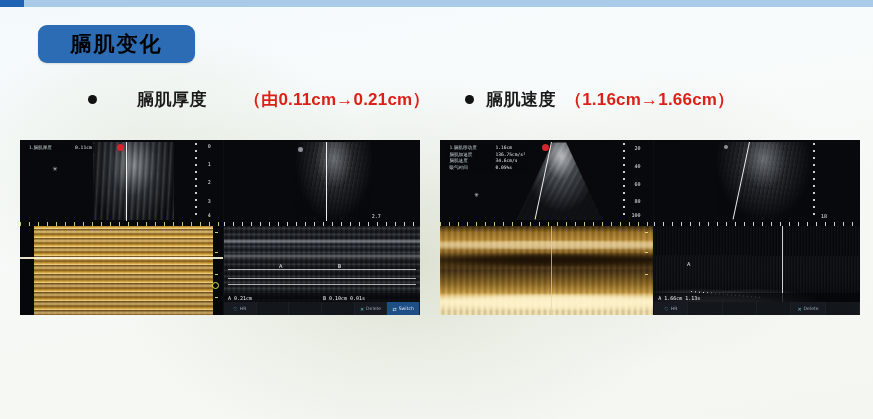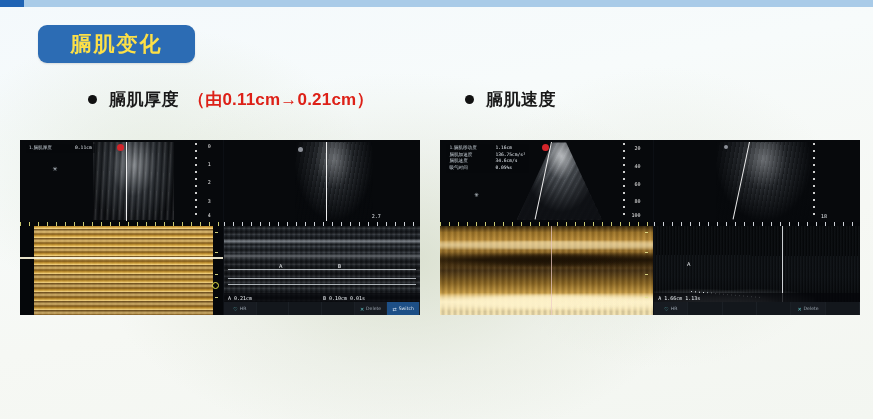--- a/index.html
+++ b/index.html
@@ -47,42 +47,42 @@
     width: 157px;
     height: 38px;
     background: #2c6cb4;
     border-radius: 9px;
     display: flex;
     align-items: center;
     justify-content: center;
     box-shadow: 0 1px 2px rgba(0,0,0,0.12);
   }
   .title-badge-text {
-    color: #fde047;
+    color: #000000;
     font-size: 21px;
     font-weight: bold;
     letter-spacing: 2px;
     white-space: nowrap;
   }
 
   
   .bullet-row {
     position: absolute;
     top: 88px;
     left: 0;
     width: 873px;
     height: 30px;
   }
   .bullet {
     position: absolute;
     display: flex;
     align-items: center;
     white-space: nowrap;
   }
-  .bullet-left  { left: 88px; }
+  .bullet-left  { left: 88px; gap: 28px; }
   .bullet-right { left: 465px; }
 
   .bullet-dot {
     width: 9px;
     height: 9px;
     border-radius: 50%;
     background: #111111;
     margin-right: 12px;
     flex: 0 0 auto;
   }
@@ -460,20 +460,21 @@
 
   <div class="bullet-row">
     <div class="bullet bullet-left">
       <span class="bullet-dot"></span>
       <span class="bullet-label">膈肌厚度</span>
       <span class="bullet-value">（由0.11cm→0.21cm）</span>
     </div>
     <div class="bullet bullet-right">
       <span class="bullet-dot"></span>
       <span class="bullet-label">膈肌速度</span>
+      <span class="bullet-value">（1.16cm→1.66cm）</span>
     </div>
   </div>
 
   <div class="figure-group group-left">
     <div class="scan">
 
       <div class="panel panel-before">
         <div class="bmode">
           <div class="bmode-img"></div>
           <div class="bmode-caliper"></div>

